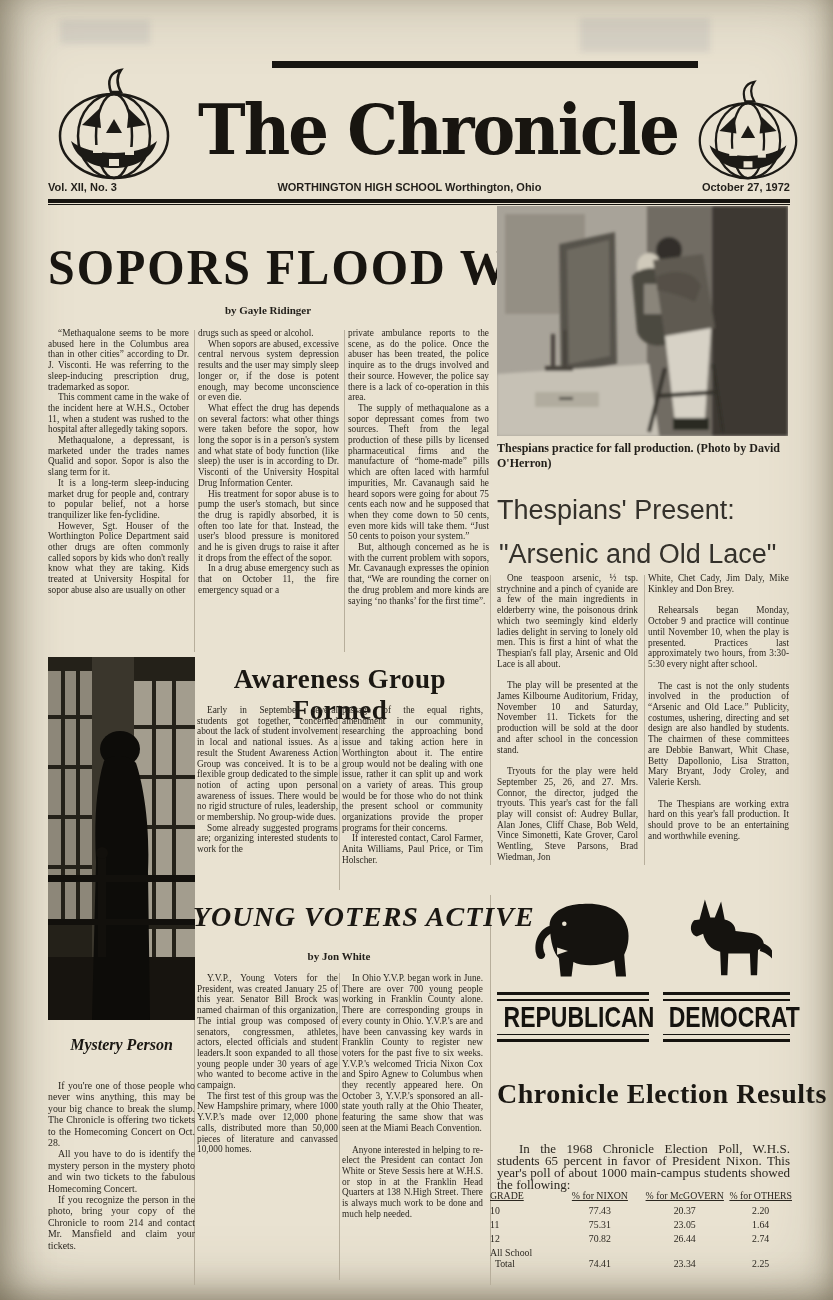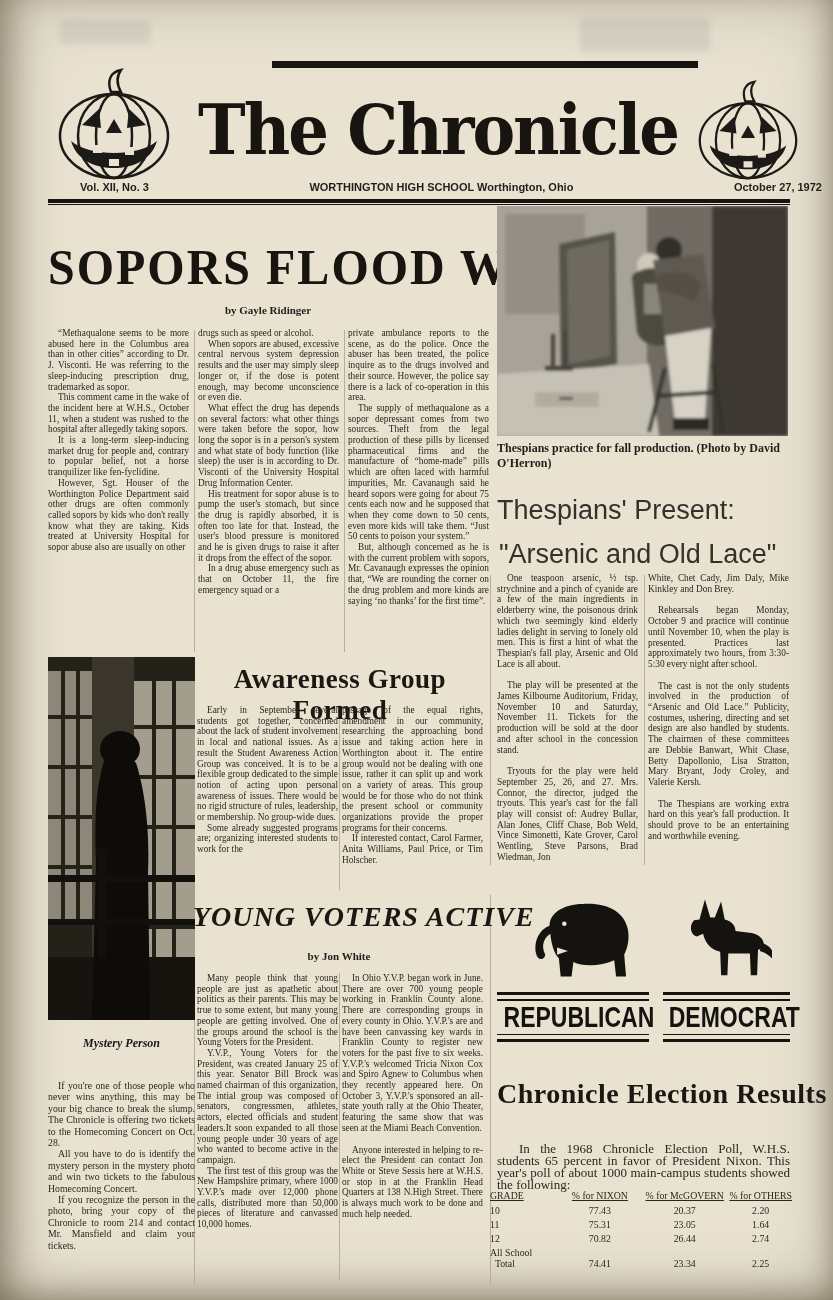--- a/index.html
+++ b/index.html
@@ -21,35 +21,35 @@
   .mast-title {
     position:absolute; left:182px; top:76px; width:512px; height:102px;
     font-family:"DejaVu Serif", serif; font-weight:bold; font-size:64px;
     letter-spacing:-2px; text-align:center; line-height:100px; color:#181510;
     transform:scaleY(1.08); transform-origin:top;
   }
   .pumpkin { position:absolute; }
   .dateline {
     position:absolute; left:48px; top:181px; width:742px;
     display:flex; justify-content:space-between; align-items:baseline;
-    font-family:"Liberation Sans", sans-serif; font-weight:bold; font-size:11px; color:#221f1a;margin-left:32px;
+    font-family:"Liberation Sans", sans-serif; font-weight:bold; font-size:11px; color:#221f1a;
   }
   .mastrule { position:absolute; left:48px; top:199px; width:742px; height:6px;
     background:linear-gradient(#171511 0 3.5px, transparent 3.5px 4.5px, #171511 4.5px 6px); }
   
   .hl-sopors { position:absolute; left:48px; top:238px; width:440px; text-align:center;
     font-weight:bold; font-size:48px; letter-spacing:2px; white-space:nowrap; color:#181510;
     transform:scaleY(1.05); transform-origin:top; }
   .byline { position:absolute; text-align:center; font-weight:bold; font-size:11px; color:#221f1a; }
   .hl-thespians { position:absolute; left:497px; top:488px; width:293px;
     font-family:"Liberation Sans", sans-serif; font-size:27px; color:#34312b; line-height:44px; }
   .hl-awareness { position:absolute; left:195px; top:664px; width:290px; text-align:center;
     font-weight:bold; font-size:27px; letter-spacing:.5px; color:#1b1813; }
   .hl-mystery { position:absolute; left:48px; top:1036px; width:147px; text-align:center;
-    font-weight:bold; font-style:italic; font-size:12px; color:#1b1813; }
+    font-weight:bold; font-style:italic; font-size:16px; color:#1b1813; }
   .hl-voters { position:absolute; left:193px; top:901px; width:292px; text-align:center;
     font-weight:bold; font-style:italic; font-size:28px; letter-spacing:1px; color:#1b1813; white-space:nowrap; }
   .hl-election { position:absolute; left:497px; top:1078px; width:296px;
     font-weight:bold; font-size:28px; letter-spacing:.5px; color:#1b1813; white-space:nowrap; }
   
   .ncol { position:absolute; width:141px; text-align:justify; font-size:9.3px;
     line-height:10.7px; color:#2b2720; overflow:hidden; }
   .ncol p { text-indent:10px; }
   .ncol p.cont { text-indent:0; }
   .sp p { margin-bottom:11px; }
@@ -136,20 +136,21 @@
   <div class="vrule" style="left:490px; top:575px; height:290px;"></div>
   <div class="vrule" style="left:490px; top:895px; height:390px;"></div>
   <div class="vrule" style="left:644px; top:575px; height:290px;"></div>
 
   <div class="hl-sopors">SOPORS FLOOD WHS</div>
   <div class="byline" style="left:48px; top:304px; width:440px;">by Gayle Ridinger</div>
 
   <div class="ncol" style="left:48px; top:328px; height:330px;">
     <p>“Methaqualone seems to be more abused here in the Columbus area than in other cities” according to Dr. J. Visconti. He was referring to the sleep-inducing prescription drug, trademarked as sopor.</p>
     <p>This comment came in the wake of the incident here at W.H.S., October 11, when a student was rushed to the hospital after allegedly taking sopors.</p>
+    <p>Methaqualone, a depressant, is marketed under the trades names Qualid and sopor. Sopor is also the slang term for it.</p>
     <p>It is a long-term sleep-inducing market drug for people and, contrary to popular belief, not a horse tranquilizer like fen-fyclidine.</p>
     <p>However, Sgt. Houser of the Worthington Police Department said other drugs are often commonly called sopors by kids who don't really know what they are taking. Kids treated at University Hospital for sopor abuse also are usually on other</p>
   </div>
   <div class="ncol" style="left:198px; top:328px; height:330px;">
     <p class="cont">drugs such as speed or alcohol.</p>
     <p>When sopors are abused, excessive central nervous system depression results and the user may simply sleep longer or, if the dose is potent enough, may become unconscience or even die.</p>
     <p>What effect the drug has depends on several factors: what other things were taken before the sopor, how long the sopor is in a person's system and what state of body function (like sleep) the user is in according to Dr. Visconti of the University Hospital Drug Information Center.</p>
     <p>His treatment for sopor abuse is to pump the user's stomach, but since the drug is rapidly absorbed, it is often too late for that. Instead, the user's blood pressure is monitored and he is given drugs to raise it after it drops from the effect of the sopor.</p>
     <p>In a drug abuse emergency such as that on October 11, the fire emergency squad or a</p>
   </div>
@@ -255,21 +256,20 @@
   <div class="hl-mystery">Mystery Person</div>
   <div class="ncol mystery-col" style="left:48px; top:1080px; width:147px; height:200px;">
     <p>If you're one of those people who never wins anything, this may be your big chance to break the slump. The Chronicle is offering two tickets to the Homecoming Concert on Oct. 28.</p>
     <p>All you have to do is identify the mystery person in the mystery photo and win two tickets to the fabulous Homecoming Concert.</p>
     <p>If you recognize the person in the photo, bring your copy of the Chronicle to room 214 and contact Mr. Mansfield and claim your tickets.</p>
   </div>
 
   <div class="hl-voters">YOUNG VOTERS ACTIVE</div>
   <div class="byline" style="left:193px; top:950px; width:292px;">by Jon White</div>
   <div class="ncol" style="left:197px; top:973px; height:310px;">
-    <p>Many people think that young people are just as apathetic about politics as their parents. This may be true to some extent, but many young people are getting involved. One of the groups around the school is the Young Voters for the President.</p>
     <p>Y.V.P., Young Voters for the President, was created January 25 of this year. Senator Bill Brock was named chairman of this organization, The intial group was composed of senators, congressmen, athletes, actors, elected officials and student leaders.It soon expanded to all those young people under 30 years of age who wanted to become active in the campaign.</p>
     <p>The first test of this group was the New Hampshire primary, where 1000 Y.V.P.'s made over 12,000 phone calls, distributed more than 50,000 pieces of literature and canvassed 10,000 homes.</p>
   </div>
   <div class="ncol" style="left:342px; top:973px; height:310px;">
     <p>In Ohio Y.V.P. began work in June. There are over 700 young people working in Franklin County alone. There are corresponding groups in every county in Ohio. Y.V.P.'s are and have been canvassing key wards in Franklin County to register new voters for the past five to six weeks. Y.V.P.'s welcomed Tricia Nixon Cox and Spiro Agnew to Columbus when they recently appeared here. On October 3, Y.V.P.'s sponsored an all-state youth rally at the Ohio Theater, featuring the same show that was seen at the Miami Beach Convention.</p>
     <p style="margin-top:11px">Anyone interested in helping to re-elect the President can contact Jon White or Steve Sessis here at W.H.S. or stop in at the Franklin Head Quarters at 138 N.High Street. There is always much work to be done and much help needed.</p>
   </div>
 
   <svg class="photo" style="left:528px; top:892px;" width="118" height="100" viewBox="0 0 130 100">
     <path fill="#15130f" d="M24 34 C22 18 40 8 60 8 C86 6 106 16 110 36 C112 46 110 56 106 64 L108 88 L97 88 L95 70 C80 77 60 77 50 72 L48 88 L36 88 L34 68 C28 62 25 50 24 34 Z"></path>

